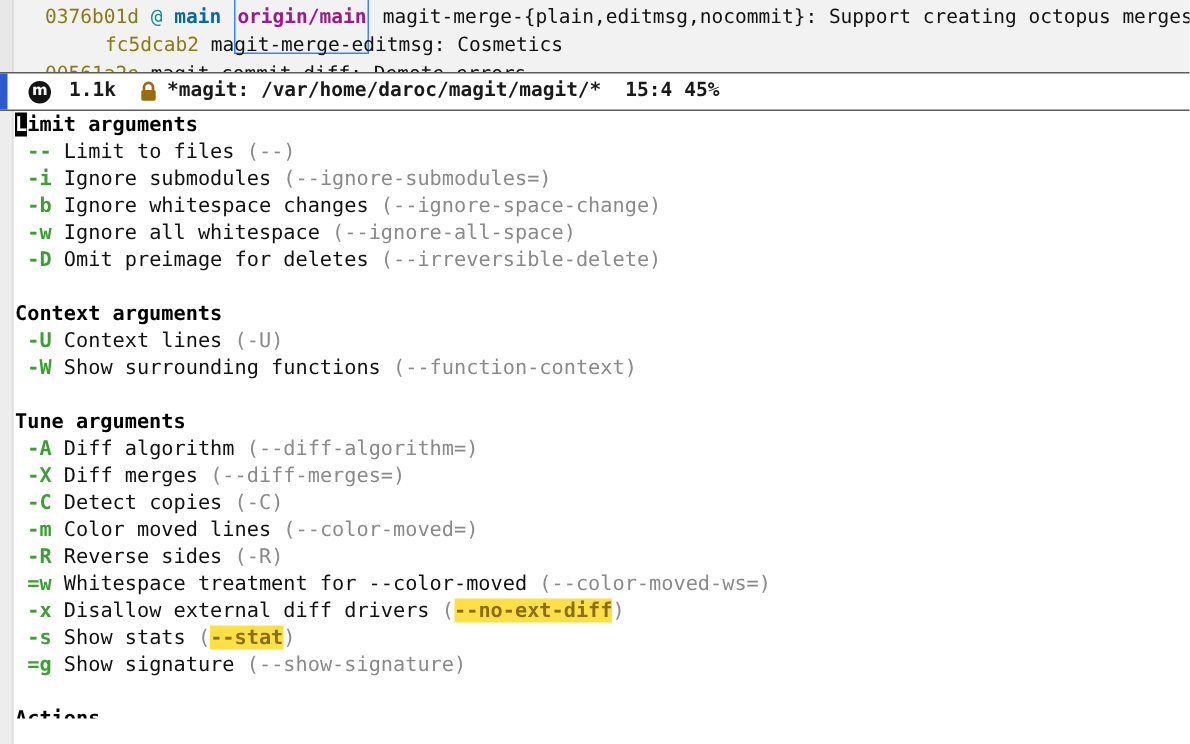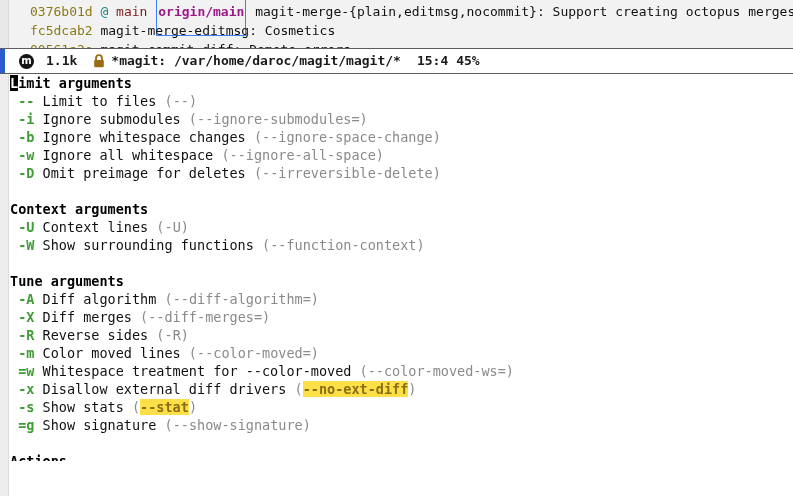--- a/index.html
+++ b/index.html
@@ -37,26 +37,26 @@
   }
   .log-line {
     position: absolute;
     left: 30px;
     white-space: pre;
     font-size: 13px;
     line-height: 19px;
     letter-spacing: 0px;
   }
   .log-line.l1 { top: 2px; }
-  .log-line.l2 { top: 21px; }
+  .log-line.l2 { top: 21px; margin-left: 40px; }
   .log-line.l3 { top: 40px; }
 
   .hash     { color: #8a7a16; }
   .at-sign  { color: #1a8a8a; }
-  .branch-local  { color: #7f1d1d; font-weight: normal; }
+  .branch-local  { color: #0369a1; font-weight: bold; }
   .branch-remote {
     color: #9b1a8a;
     font-weight: bold;
     border: 1px solid #3b82f6;
     padding: 16px 1px;
     margin: 0 1px;
   }
   .subject { color: #111111; }
 
   
@@ -217,22 +217,23 @@
       <div class="tr-line tr-item"><span> </span><span class="key">-w</span><span> </span><span class="desc">Ignore all whitespace</span><span> </span><span class="arg">(</span><span class="arg">--ignore-all-space</span><span class="arg">)</span></div>
       <div class="tr-line tr-item"><span> </span><span class="key">-D</span><span> </span><span class="desc">Omit preimage for deletes</span><span> </span><span class="arg">(</span><span class="arg">--irreversible-delete</span><span class="arg">)</span></div>
       <div class="tr-line tr-blank"></div>
       <div class="tr-line tr-group-title">Context arguments</div>
       <div class="tr-line tr-item"><span> </span><span class="key">-U</span><span> </span><span class="desc">Context lines</span><span> </span><span class="arg">(</span><span class="arg">-U</span><span class="arg">)</span></div>
       <div class="tr-line tr-item"><span> </span><span class="key">-W</span><span> </span><span class="desc">Show surrounding functions</span><span> </span><span class="arg">(</span><span class="arg">--function-context</span><span class="arg">)</span></div>
       <div class="tr-line tr-blank"></div>
       <div class="tr-line tr-group-title">Tune arguments</div>
       <div class="tr-line tr-item"><span> </span><span class="key">-A</span><span> </span><span class="desc">Diff algorithm</span><span> </span><span class="arg">(</span><span class="arg">--diff-algorithm=</span><span class="arg">)</span></div>
       <div class="tr-line tr-item"><span> </span><span class="key">-X</span><span> </span><span class="desc">Diff merges</span><span> </span><span class="arg">(</span><span class="arg">--diff-merges=</span><span class="arg">)</span></div>
+      <div class="tr-line tr-item"><span> </span><span class="key">-C</span><span> </span><span class="desc">Detect copies</span><span> </span><span class="arg">(</span><span class="arg">-C</span><span class="arg">)</span></div>
+      <div class="tr-line tr-item"><span> </span><span class="key">-m</span><span> </span><span class="desc">Color moved lines</span><span> </span><span class="arg">(</span><span class="arg">--color-moved=</span><span class="arg">)</span></div>
       <div class="tr-line tr-item"><span> </span><span class="key">-R</span><span> </span><span class="desc">Reverse sides</span><span> </span><span class="arg">(</span><span class="arg">-R</span><span class="arg">)</span></div>
-      <div class="tr-line tr-item"><span> </span><span class="key">-m</span><span> </span><span class="desc">Color moved lines</span><span> </span><span class="arg">(</span><span class="arg">--color-moved=</span><span class="arg">)</span></div>
       <div class="tr-line tr-item"><span> </span><span class="key">=w</span><span> </span><span class="desc">Whitespace treatment for --color-moved</span><span> </span><span class="arg">(</span><span class="arg">--color-moved-ws=</span><span class="arg">)</span></div>
       <div class="tr-line tr-item"><span> </span><span class="key">-x</span><span> </span><span class="desc">Disallow external diff drivers</span><span> </span><span class="arg">(</span><span class="arg-active">--no-ext-diff</span><span class="arg">)</span></div>
       <div class="tr-line tr-item"><span> </span><span class="key">-s</span><span> </span><span class="desc">Show stats</span><span> </span><span class="arg">(</span><span class="arg-active">--stat</span><span class="arg">)</span></div>
       <div class="tr-line tr-item"><span> </span><span class="key">=g</span><span> </span><span class="desc">Show signature</span><span> </span><span class="arg">(</span><span class="arg">--show-signature</span><span class="arg">)</span></div>
       <div class="tr-line tr-blank"></div>
       <div class="clipped-bottom">Actions</div>
     </div>
 </div>
 
 </body></html>

